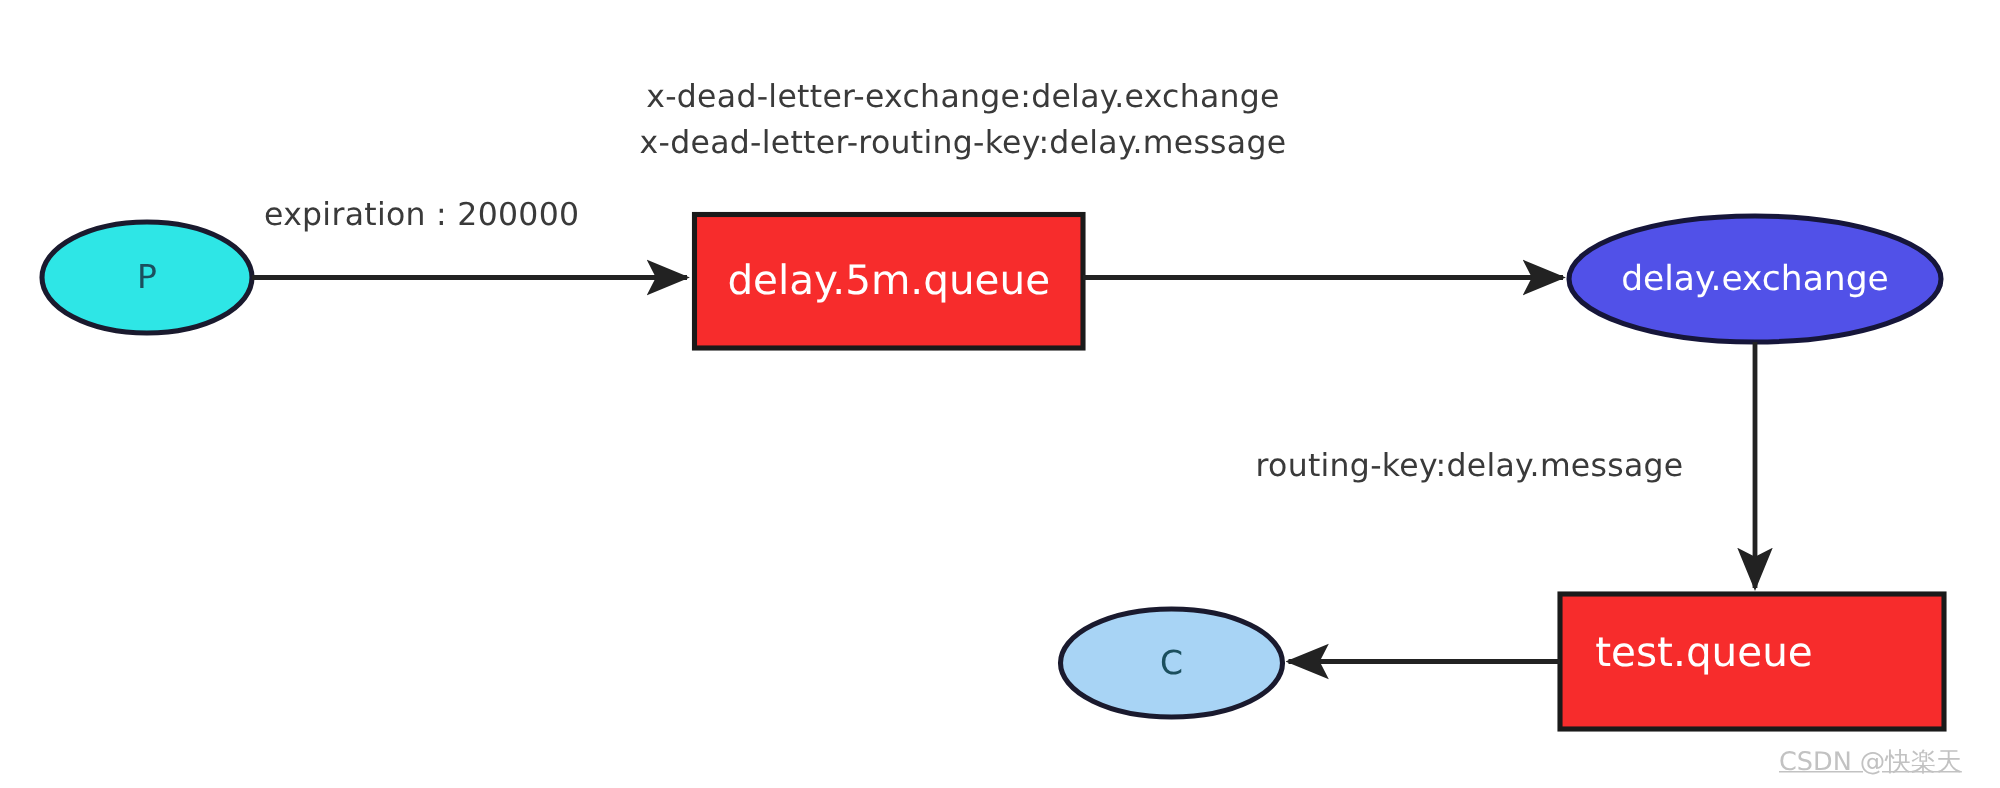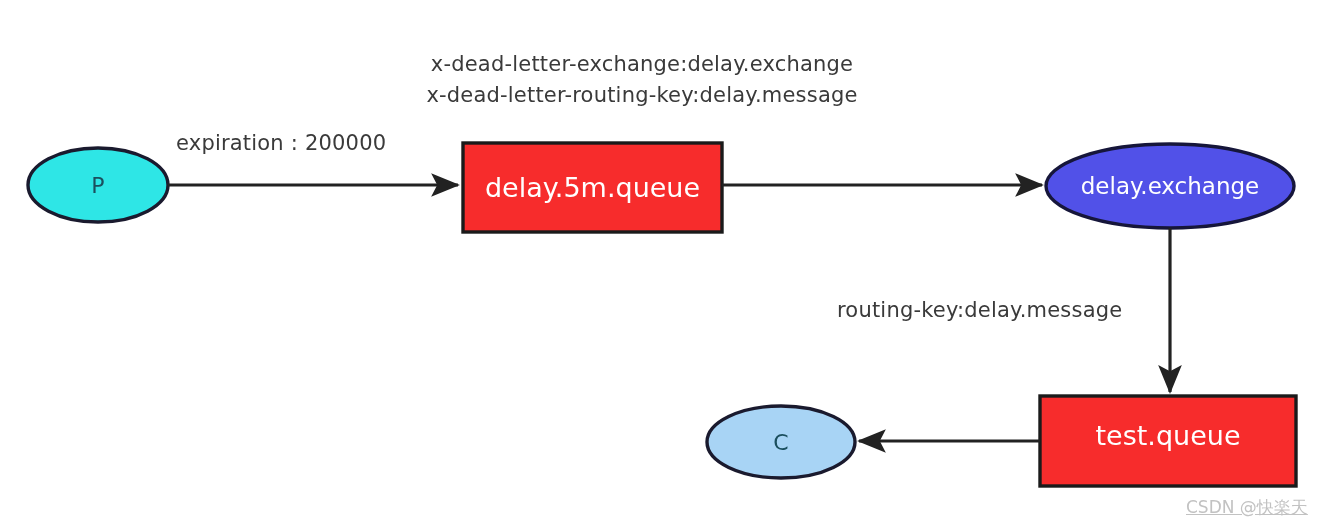--- a/index.html
+++ b/index.html
@@ -96,21 +96,21 @@
 
     <line x1="1040" y1="441" x2="859" y2="441" stroke="#222222" stroke-width="3.2" marker-end="url(#arrowhead)"></line>
   </svg>
 
   <div class="node-label ellipse-text-dark" style="left:28px; top:148px; width:140px; height:74px;">P</div>
 
   <div class="node-label box-text-white" style="left:463px; top:143px; width:259px; height:89px;">delay.5m.queue</div>
 
   <div class="node-label ellipse-text-white" style="left:1046px; top:144px; width:248px; height:84px;">delay.exchange</div>
 
-  <div class="node-label box-text-white" style="left:1040px; top:396px; width:256px; height:78px;">test.queue</div>
+  <div class="node-label box-text-white" style="left:1008px; top:396px; width:256px; height:78px;">test.queue</div>
 
   <div class="node-label ellipse-text-dark" style="left:707px; top:406px; width:148px; height:72px;">C</div>
 
   <div class="edge-label" style="left:176px; top:131px;">expiration : 200000</div>
 
   <div class="edge-label two-line" style="left:384px; top:49px; width:516px;">
     <div>x-dead-letter-exchange:delay.exchange</div>
     <div>x-dead-letter-routing-key:delay.message</div>
   </div>
 

